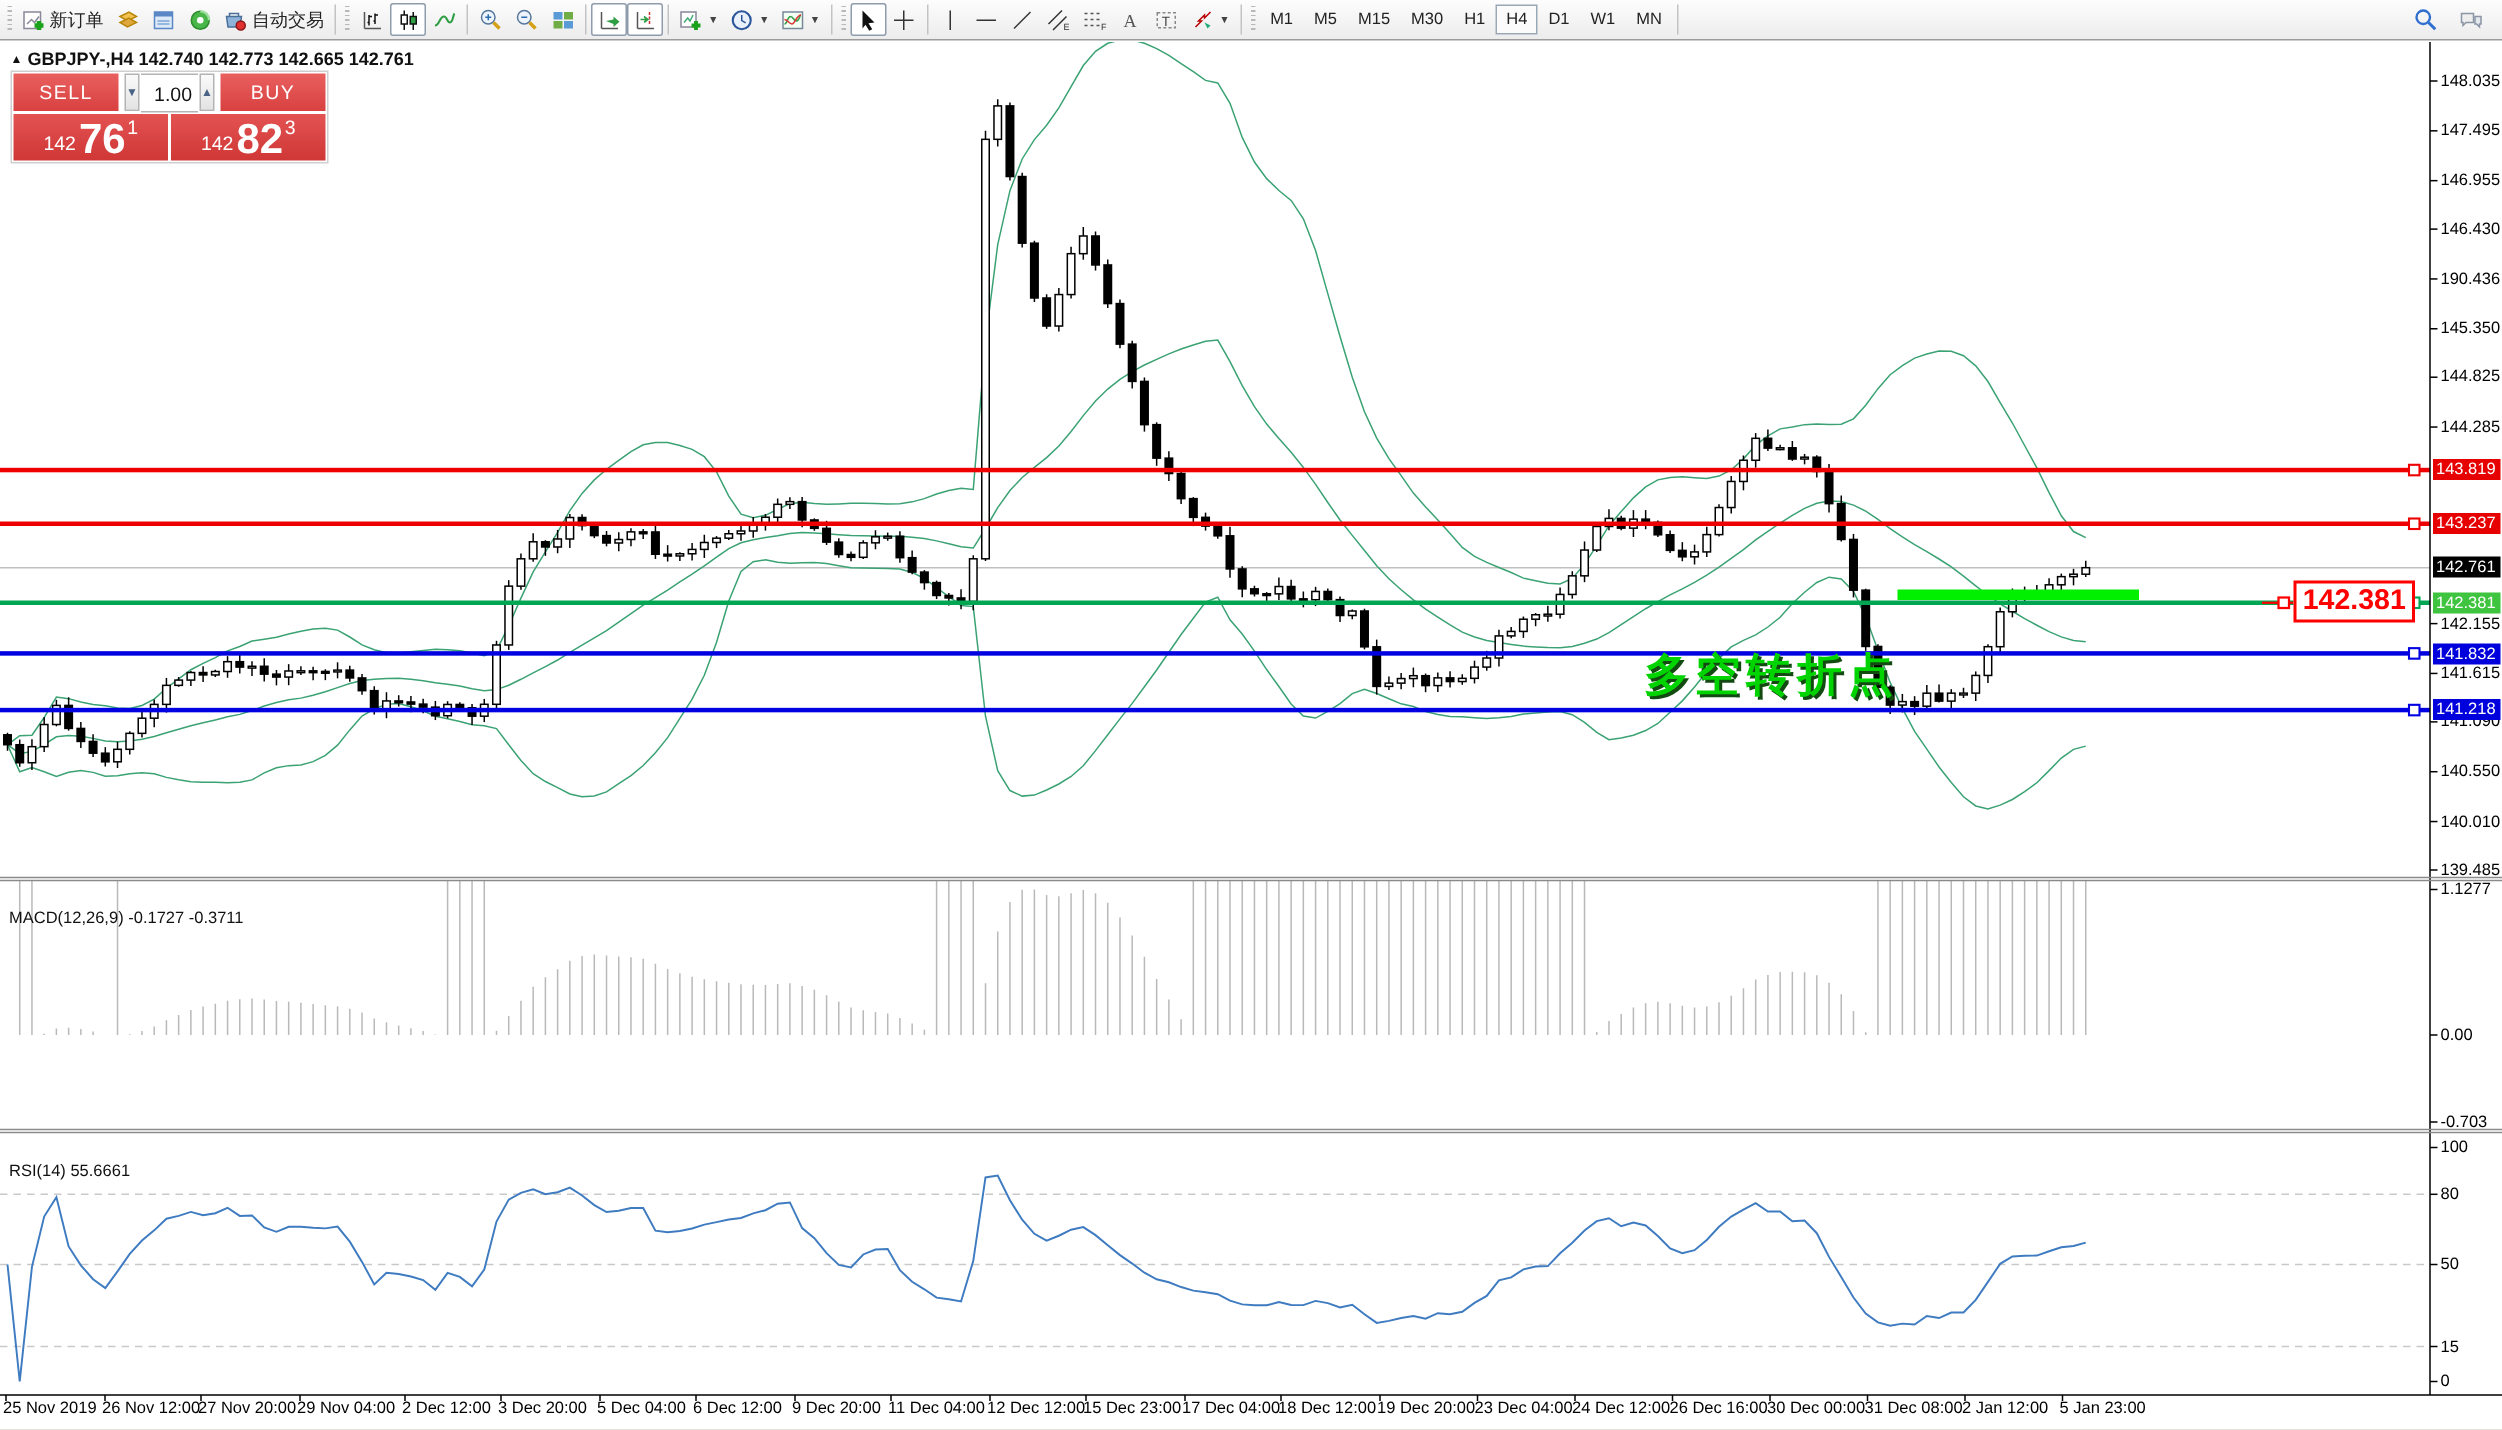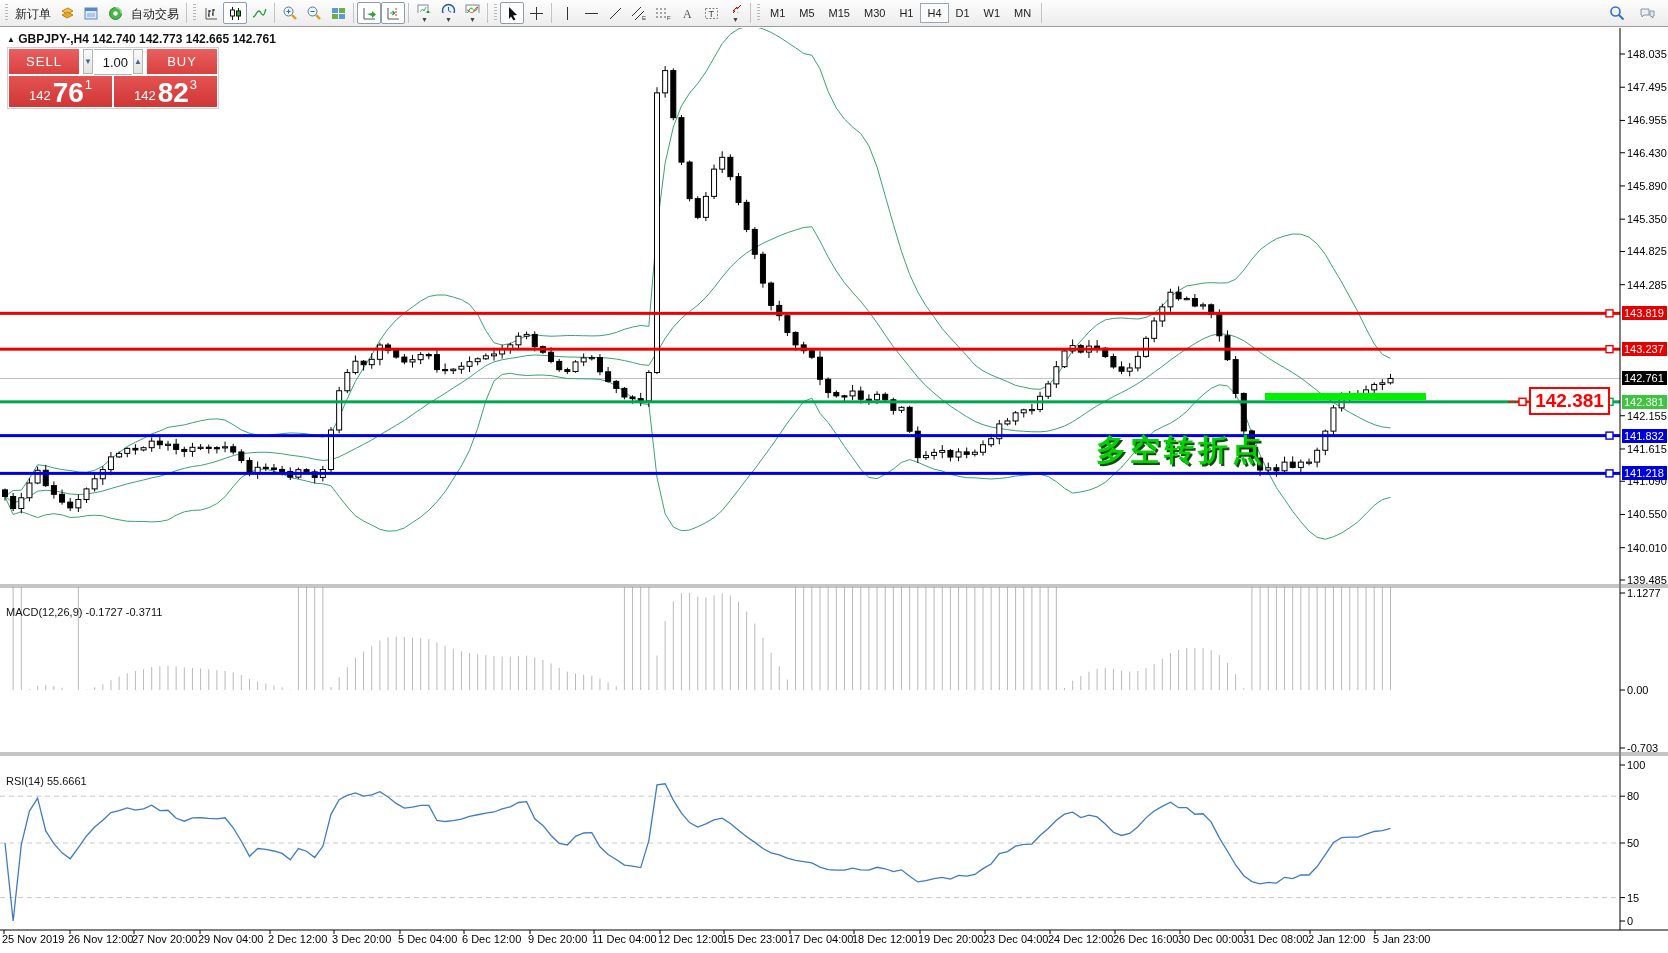--- a/index.html
+++ b/index.html
@@ -4,21 +4,21 @@
 <style>
   html,body{margin:0;padding:0;background:#d4d0c8;}
   .screen{position:relative;width:1668px;height:953px;background:#fff;overflow:hidden;
           font-family:"Liberation Sans","DejaVu Sans",sans-serif;}
   
   .toolbar{position:absolute;left:0;top:0;width:1668px;height:27px;
     background:linear-gradient(#fdfdfd,#ececec);border-bottom:1px solid #9b9b9b;
     display:flex;align-items:center;padding:0 2px;box-sizing:border-box;z-index:30;}
   .tb-btn{height:22px;min-width:24px;display:flex;align-items:center;justify-content:center;
     gap:3px;padding:0 3px;border:1px solid transparent;border-radius:2px;background:transparent;
-    font-size:12px;color:#222;cursor:default;box-sizing:border-box;flex-direction:column;}
+    font-size:12px;color:#222;cursor:default;box-sizing:border-box;}
   .tb-btn.active{background:#fff;border-color:#8e9cab;}
   .tb-btn .lbl{white-space:nowrap;}
   .caret{font-size:7px;color:#444;margin-left:1px;}
   .sep{width:1px;height:20px;background:#c3c3c3;margin:0 3px;}
   .grip{width:3px;height:18px;margin:0 3px;
     background:repeating-linear-gradient(to bottom,#b9b9b9 0 1px,transparent 1px 3px);}
   .tf-btn{height:20px;padding:1px 6px;font-size:11px;color:#222;border:1px solid transparent;background:transparent;}
   .tf-btn.active{background:#fbfbfb;border-color:#9aa7b5;}
   .tb-right{margin-left:auto;display:flex;align-items:center;gap:6px;padding-right:6px;}
   .ico{display:block;}
@@ -906,21 +906,21 @@
   <div class="pane-label" style="left:6px;top:758px">RSI(14) 55.6661</div>
 
   <div class="annot">多空转折点</div>
   <div class="callout">142.381</div>
 
   <div class="overlay" id="overlay">
       <div class="ytick" style="top:48px">148.035</div>
       <div class="ytick" style="top:81.22079999999951px">147.495</div>
       <div class="ytick" style="top:114.44159999999903px">146.955</div>
       <div class="ytick" style="top:146.73959999999937px">146.430</div>
-      <div class="ytick" style="top:179.96040000000065px">145.890</div>
+      <div class="ytick" style="top:179.96040000000065px">190.436</div>
       <div class="ytick" style="top:213.18120000000016px">145.350</div>
       <div class="ytick" style="top:245.4792000000005px">144.825</div>
       <div class="ytick" style="top:278.70000000000005px">144.285</div>
       <div class="ytick" style="top:409.73759999999976px">142.155</div>
       <div class="ytick" style="top:442.95839999999924px">141.615</div>
       <div class="ytick" style="top:475.2563999999996px">141.090</div>
       <div class="ytick" style="top:508.47719999999913px">140.550</div>
       <div class="ytick" style="top:541.6980000000003px">140.010</div>
       <div class="ytick" style="top:573.995999999999px">139.485</div>
       <div class="ylabel" style="top:306.3683200000005px;background:#e60000">143.819</div>

